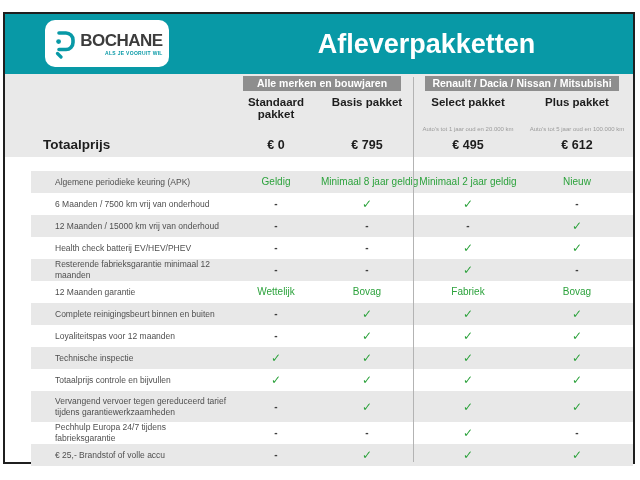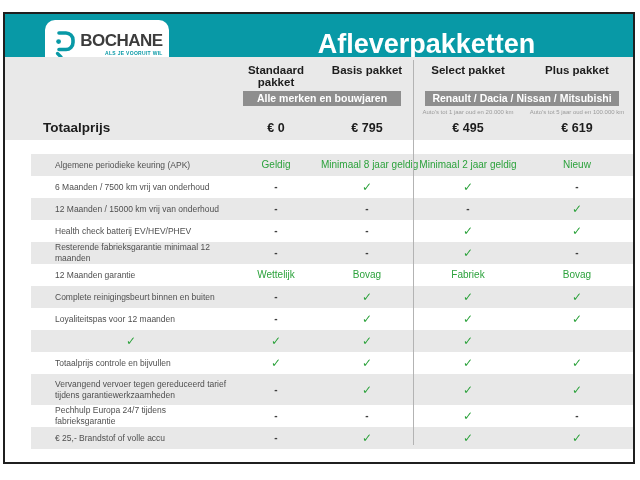--- a/index.html
+++ b/index.html
@@ -8,21 +8,21 @@
     background:#ffffff;
     font-family:"Liberation Sans","DejaVu Sans",sans-serif;
     -webkit-font-smoothing:antialiased;
   }
   .frame{
     position:absolute;left:3px;top:12px;width:632px;height:452px;
     box-sizing:border-box;border:2px solid #1f1f1f;background:#ffffff;
   }
   
   .topbar{
-    position:relative;height:43px;background:#0899a6;
+    position:relative;height:60px;background:#0899a6;
   }
   .logo-box{
     position:absolute;left:40px;top:6px;width:124px;height:47px;
     background:#ffffff;border-radius:10px;
     display:flex;align-items:center;justify-content:center;gap:5px;
   }
   .logo-txt{display:flex;flex-direction:column;align-items:flex-end;}
   .brand{font-size:17px;font-weight:700;color:#3c3c3c;letter-spacing:-0.5px;line-height:1;}
   .tagline{font-size:5px;font-weight:700;color:#0899a6;letter-spacing:0.3px;margin-top:1px;}
   .page-title{
@@ -80,40 +80,40 @@
       </span>
     </div>
     <h1 class="page-title">Afleverpakketten</h1>
   </div>
 
   <div class="table-area">
     <div class="vdivider"></div>
 
     <div class="head-section">
       <div class="grid5">
+        <div class="badge badge-1">Alle merken en bouwjaren</div>
+        <div class="badge badge-2">Renault / Dacia / Nissan / Mitsubishi</div>
+      </div>
+      <div class="grid5">
         <div></div>
         <div class="col-title">Standaard pakket</div>
         <div class="col-title">Basis pakket</div>
         <div class="col-title">Select pakket</div>
         <div class="col-title">Plus pakket</div>
       </div>
       <div class="grid5">
-        <div class="badge badge-1">Alle merken en bouwjaren</div>
-        <div class="badge badge-2">Renault / Dacia / Nissan / Mitsubishi</div>
-      </div>
-      <div class="grid5">
         <div class="note note-1">Auto's tot 1 jaar oud en 20.000 km</div>
         <div class="note note-2">Auto's tot 5 jaar oud en 100.000 km</div>
       </div>
       <div class="grid5 total-grid">
         <div class="total-label">Totaalprijs</div>
         <div class="price">€ 0</div>
         <div class="price">€ 795</div>
         <div class="price">€ 495</div>
-        <div class="price">€ 619</div>
+        <div class="price">€ 612</div>
       </div>
     </div>
 
     <div class="gap-band"></div>
 
     <div>
   <div class="row grid5 odd">
     <div class="row-label">Algemene periodieke keuring (APK)</div>
     <div class="cell text-val">Geldig</div>
     <div class="cell text-val">Minimaal 8 jaar geldig</div>
@@ -171,20 +171,21 @@
 
   <div class="row grid5">
     <div class="row-label">Loyaliteitspas voor 12 maanden</div>
     <div class="cell dash">-</div>
     <div class="cell check">✓</div>
     <div class="cell check">✓</div>
     <div class="cell check">✓</div>
   </div>
 
   <div class="row grid5 odd">
+    <div class="row-label">Technische inspectie</div>
     <div class="cell check">✓</div>
     <div class="cell check">✓</div>
     <div class="cell check">✓</div>
     <div class="cell check">✓</div>
   </div>
 
   <div class="row grid5">
     <div class="row-label">Totaalprijs controle en bijvullen</div>
     <div class="cell check">✓</div>
     <div class="cell check">✓</div>

